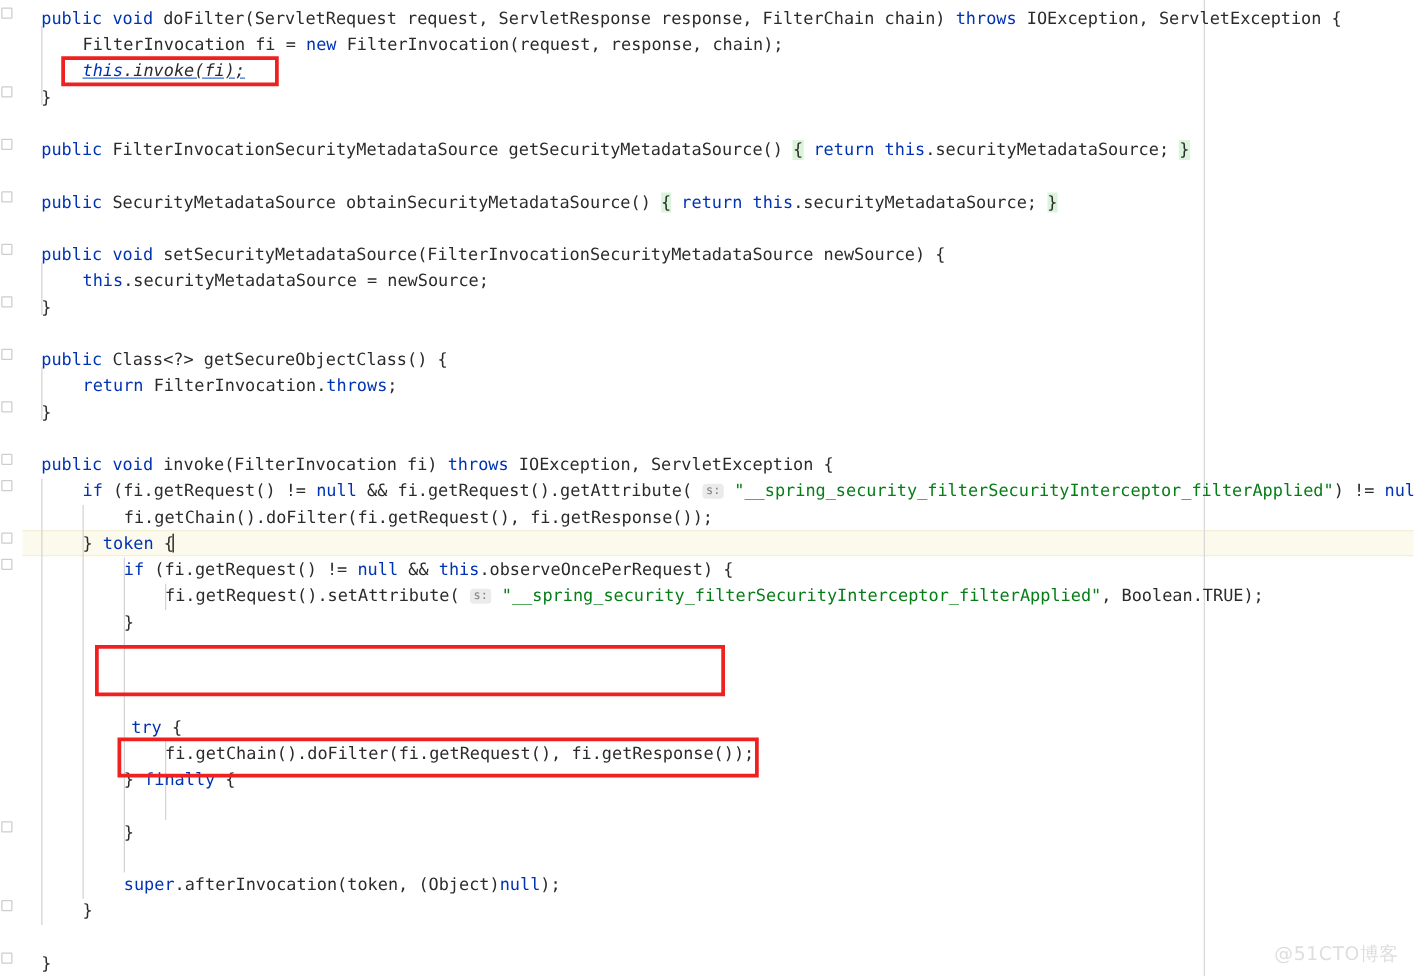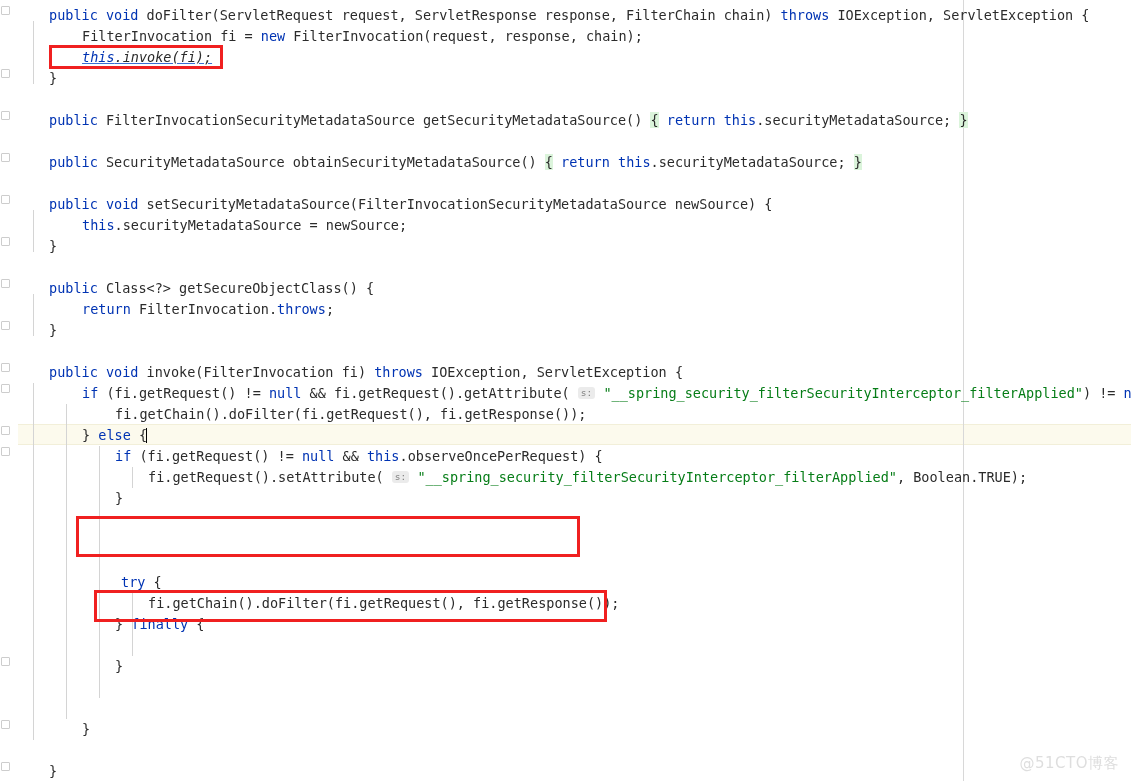--- a/index.html
+++ b/index.html
@@ -80,21 +80,20 @@
     left: 0;
     top: 0;
     width: 914px;
     height: 781px;
     z-index: 2;
     font-family: "DejaVu Sans Mono", monospace;
     font-size: 13.5px;
     line-height: 21px;
     white-space: pre;
     color: #2b2b2b;
-    margin-left: 16px;
   }
   .line {
     position: absolute;
     left: 0;
     white-space: pre;
     height: 21px;
     line-height: 21px;
   }
 
   
@@ -207,38 +206,39 @@
     <div class="line" style="top:299px; left:66px;"><span class="kw">return</span> FilterInvocation.<span class="kw">throws</span>;</div>
 
     <div class="line" style="top:320px; left:33px;">}</div>
 
     <div class="line" style="top:362px; left:33px;"><span class="kw">public</span> <span class="kw">void</span> invoke(FilterInvocation fi) <span class="kw">throws</span> IOException, ServletException {</div>
 
     <div class="line" style="top:383px; left:66px;"><span class="kw">if</span> (fi.getRequest() != <span class="kw">null</span> &amp;&amp; fi.getRequest().getAttribute( <span class="hint">s:</span> <span class="str">"__spring_security_filterSecurityInterceptor_filterApplied"</span>) != <span class="kw">null</span> &amp;</div>
 
     <div class="line" style="top:404px; left:99px;">fi.getChain().doFilter(fi.getRequest(), fi.getResponse());</div>
 
-    <div class="line" style="top:425px; left:66px;">} <span class="kw">else</span> {<span class="caret"></span></div>
+    <div class="line" style="top:425px; left:66px;">} <span class="kw">token</span> {<span class="caret"></span></div>
 
     <div class="line" style="top:446px; left:99px;"><span class="kw">if</span> (fi.getRequest() != <span class="kw">null</span> &amp;&amp; <span class="kw">this</span>.observeOncePerRequest) {</div>
 
     <div class="line" style="top:467px; left:132px;">fi.getRequest().setAttribute( <span class="hint">s:</span> <span class="str">"__spring_security_filterSecurityInterceptor_filterApplied"</span>, Boolean.TRUE);</div>
 
     <div class="line" style="top:488px; left:99px;">}</div>
 
 
     <div class="line" style="top:572px; left:105px;"><span class="kw">try</span> {</div>
 
     <div class="line" style="top:593px; left:132px;">fi.getChain().doFilter(fi.getRequest(), fi.getResponse());</div>
 
     <div class="line" style="top:614px; left:99px;">} <span class="kw">finally</span> {</div>
 
 
     <div class="line" style="top:656px; left:99px;">}</div>
 
+    <div class="line" style="top:698px; left:99px;"><span class="kw">super</span>.afterInvocation(token, (Object)<span class="kw">null</span>);</div>
 
     <div class="line" style="top:719px; left:66px;">}</div>
 
     <div class="line" style="top:761px; left:33px;">}</div>
 
   </div>
 
   <div class="redbox" style="left:49px;  top:45px;  width:174px; height:24px;"></div>
   <div class="redbox" style="left:76px;  top:516px; width:504px; height:41px;"></div>
   <div class="redbox" style="left:94px;  top:590px; width:513px; height:32px;"></div>

